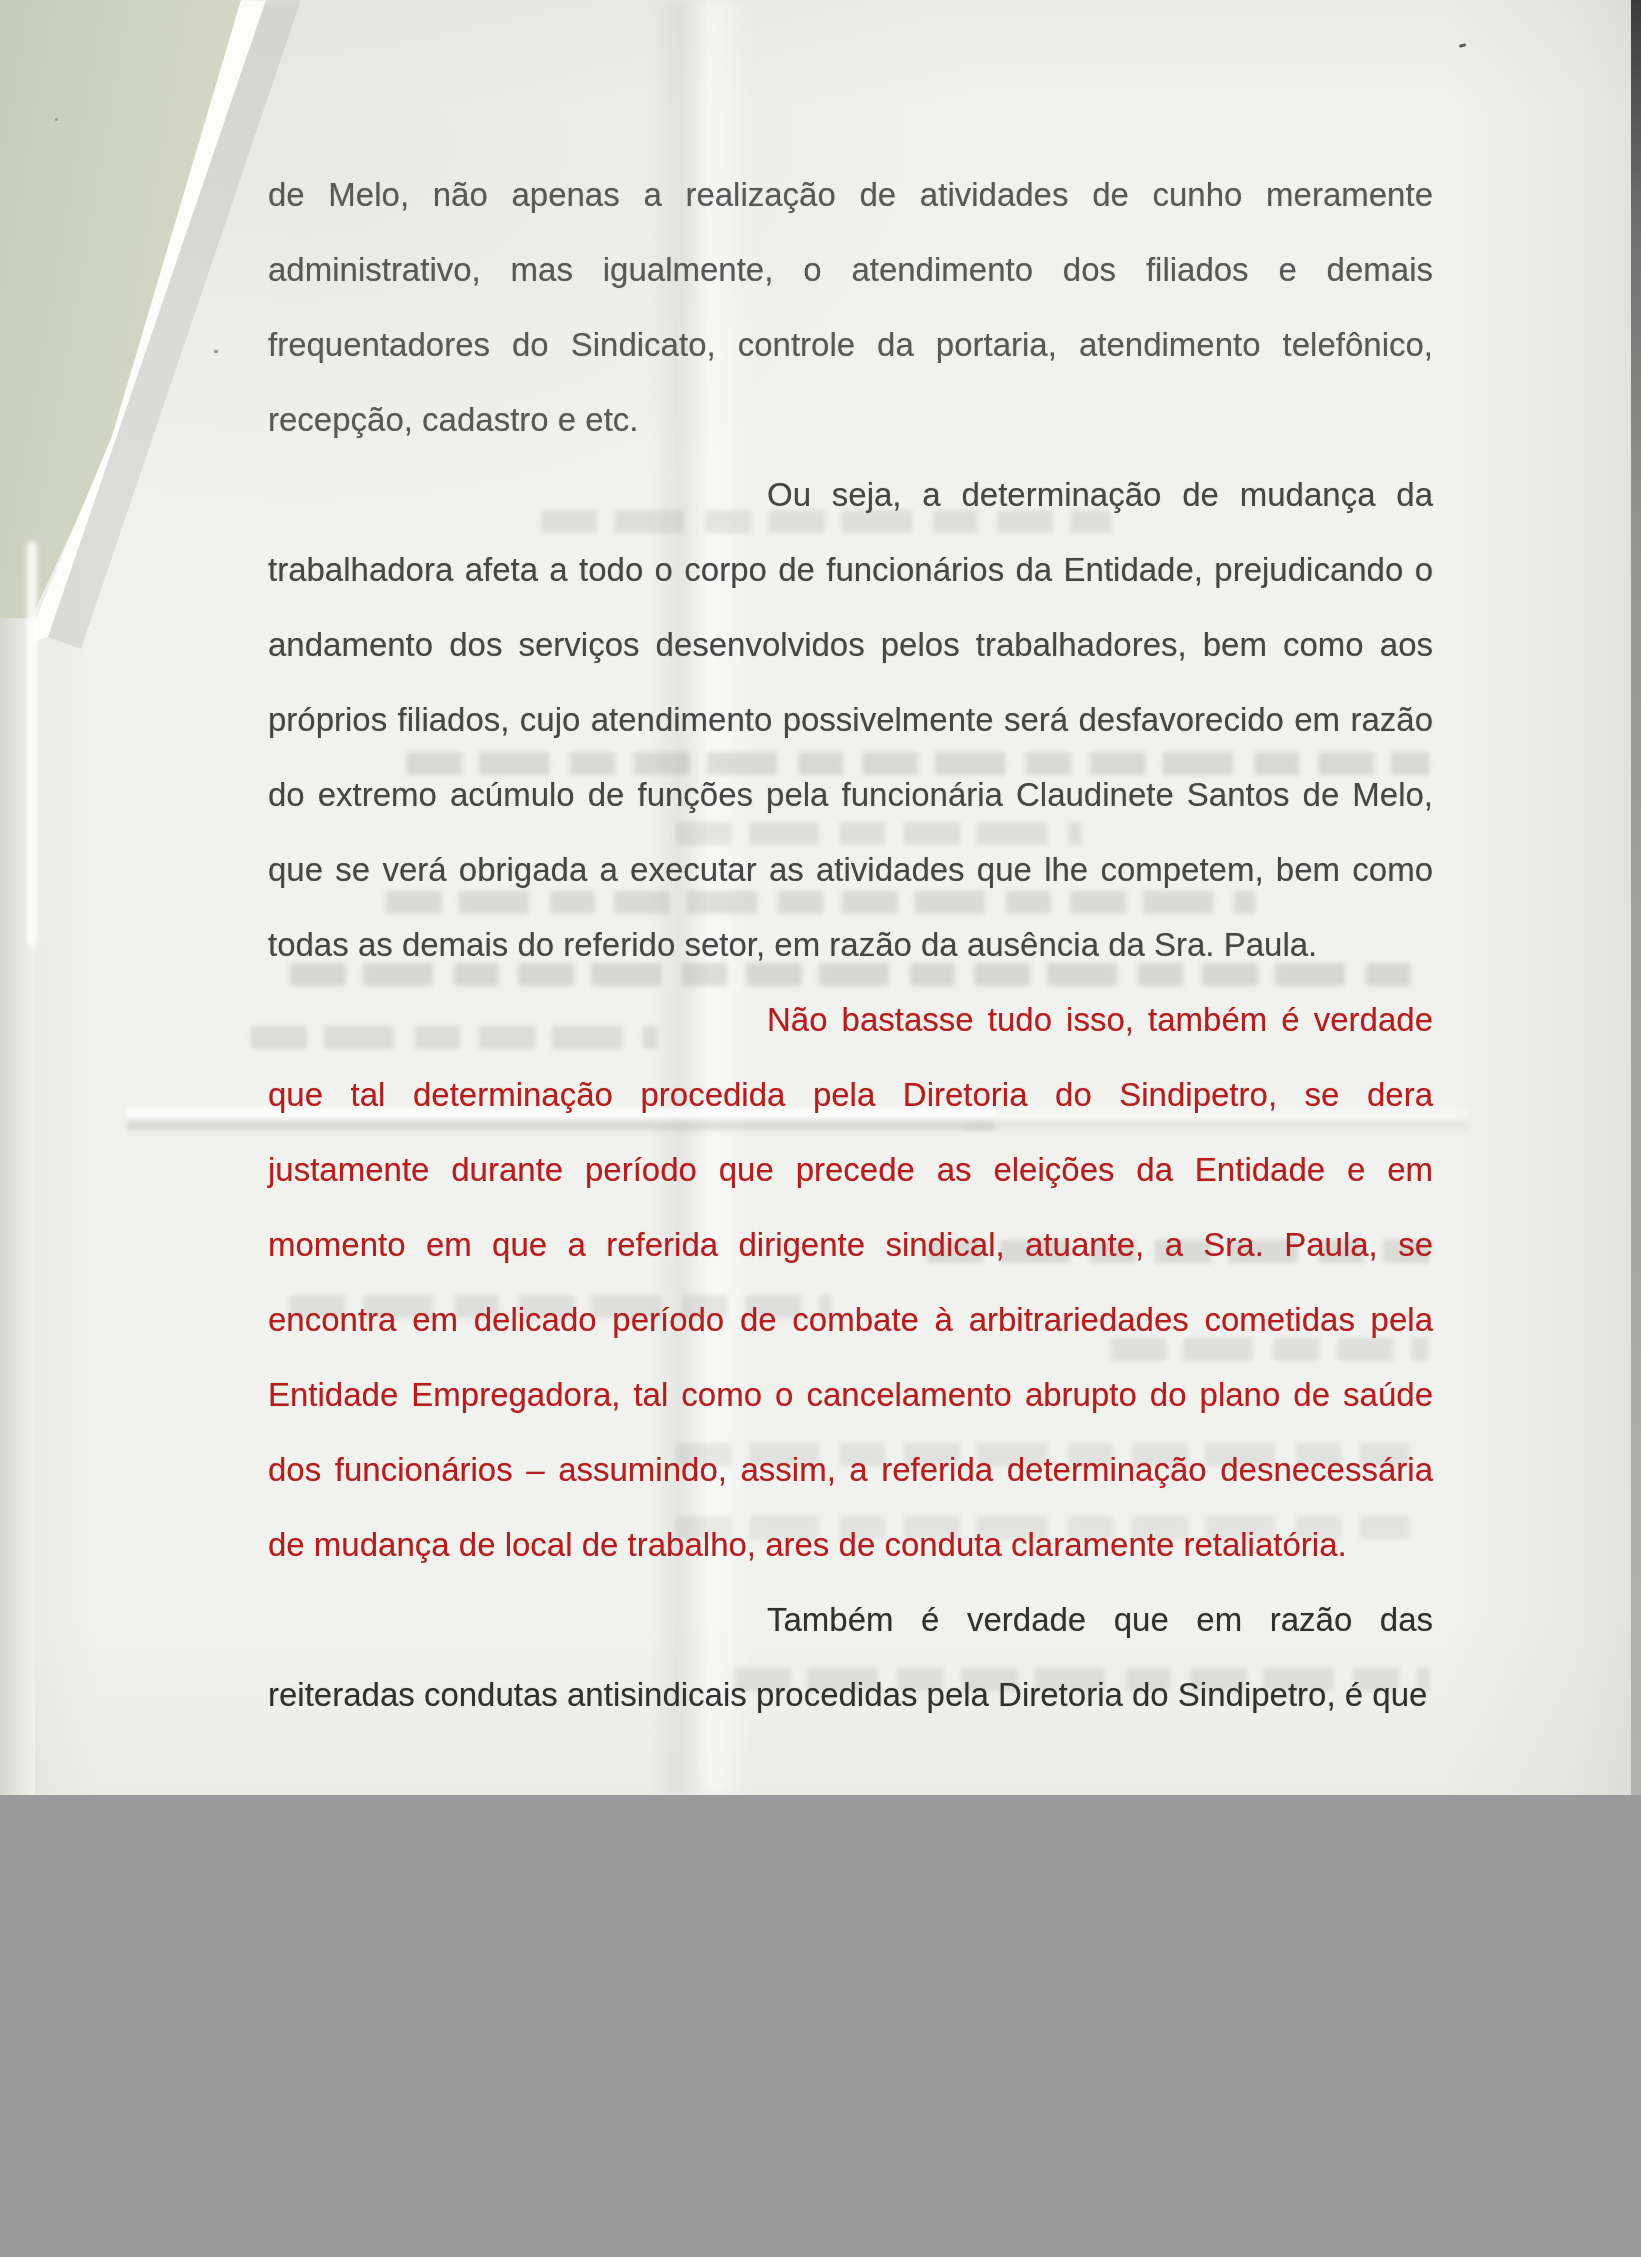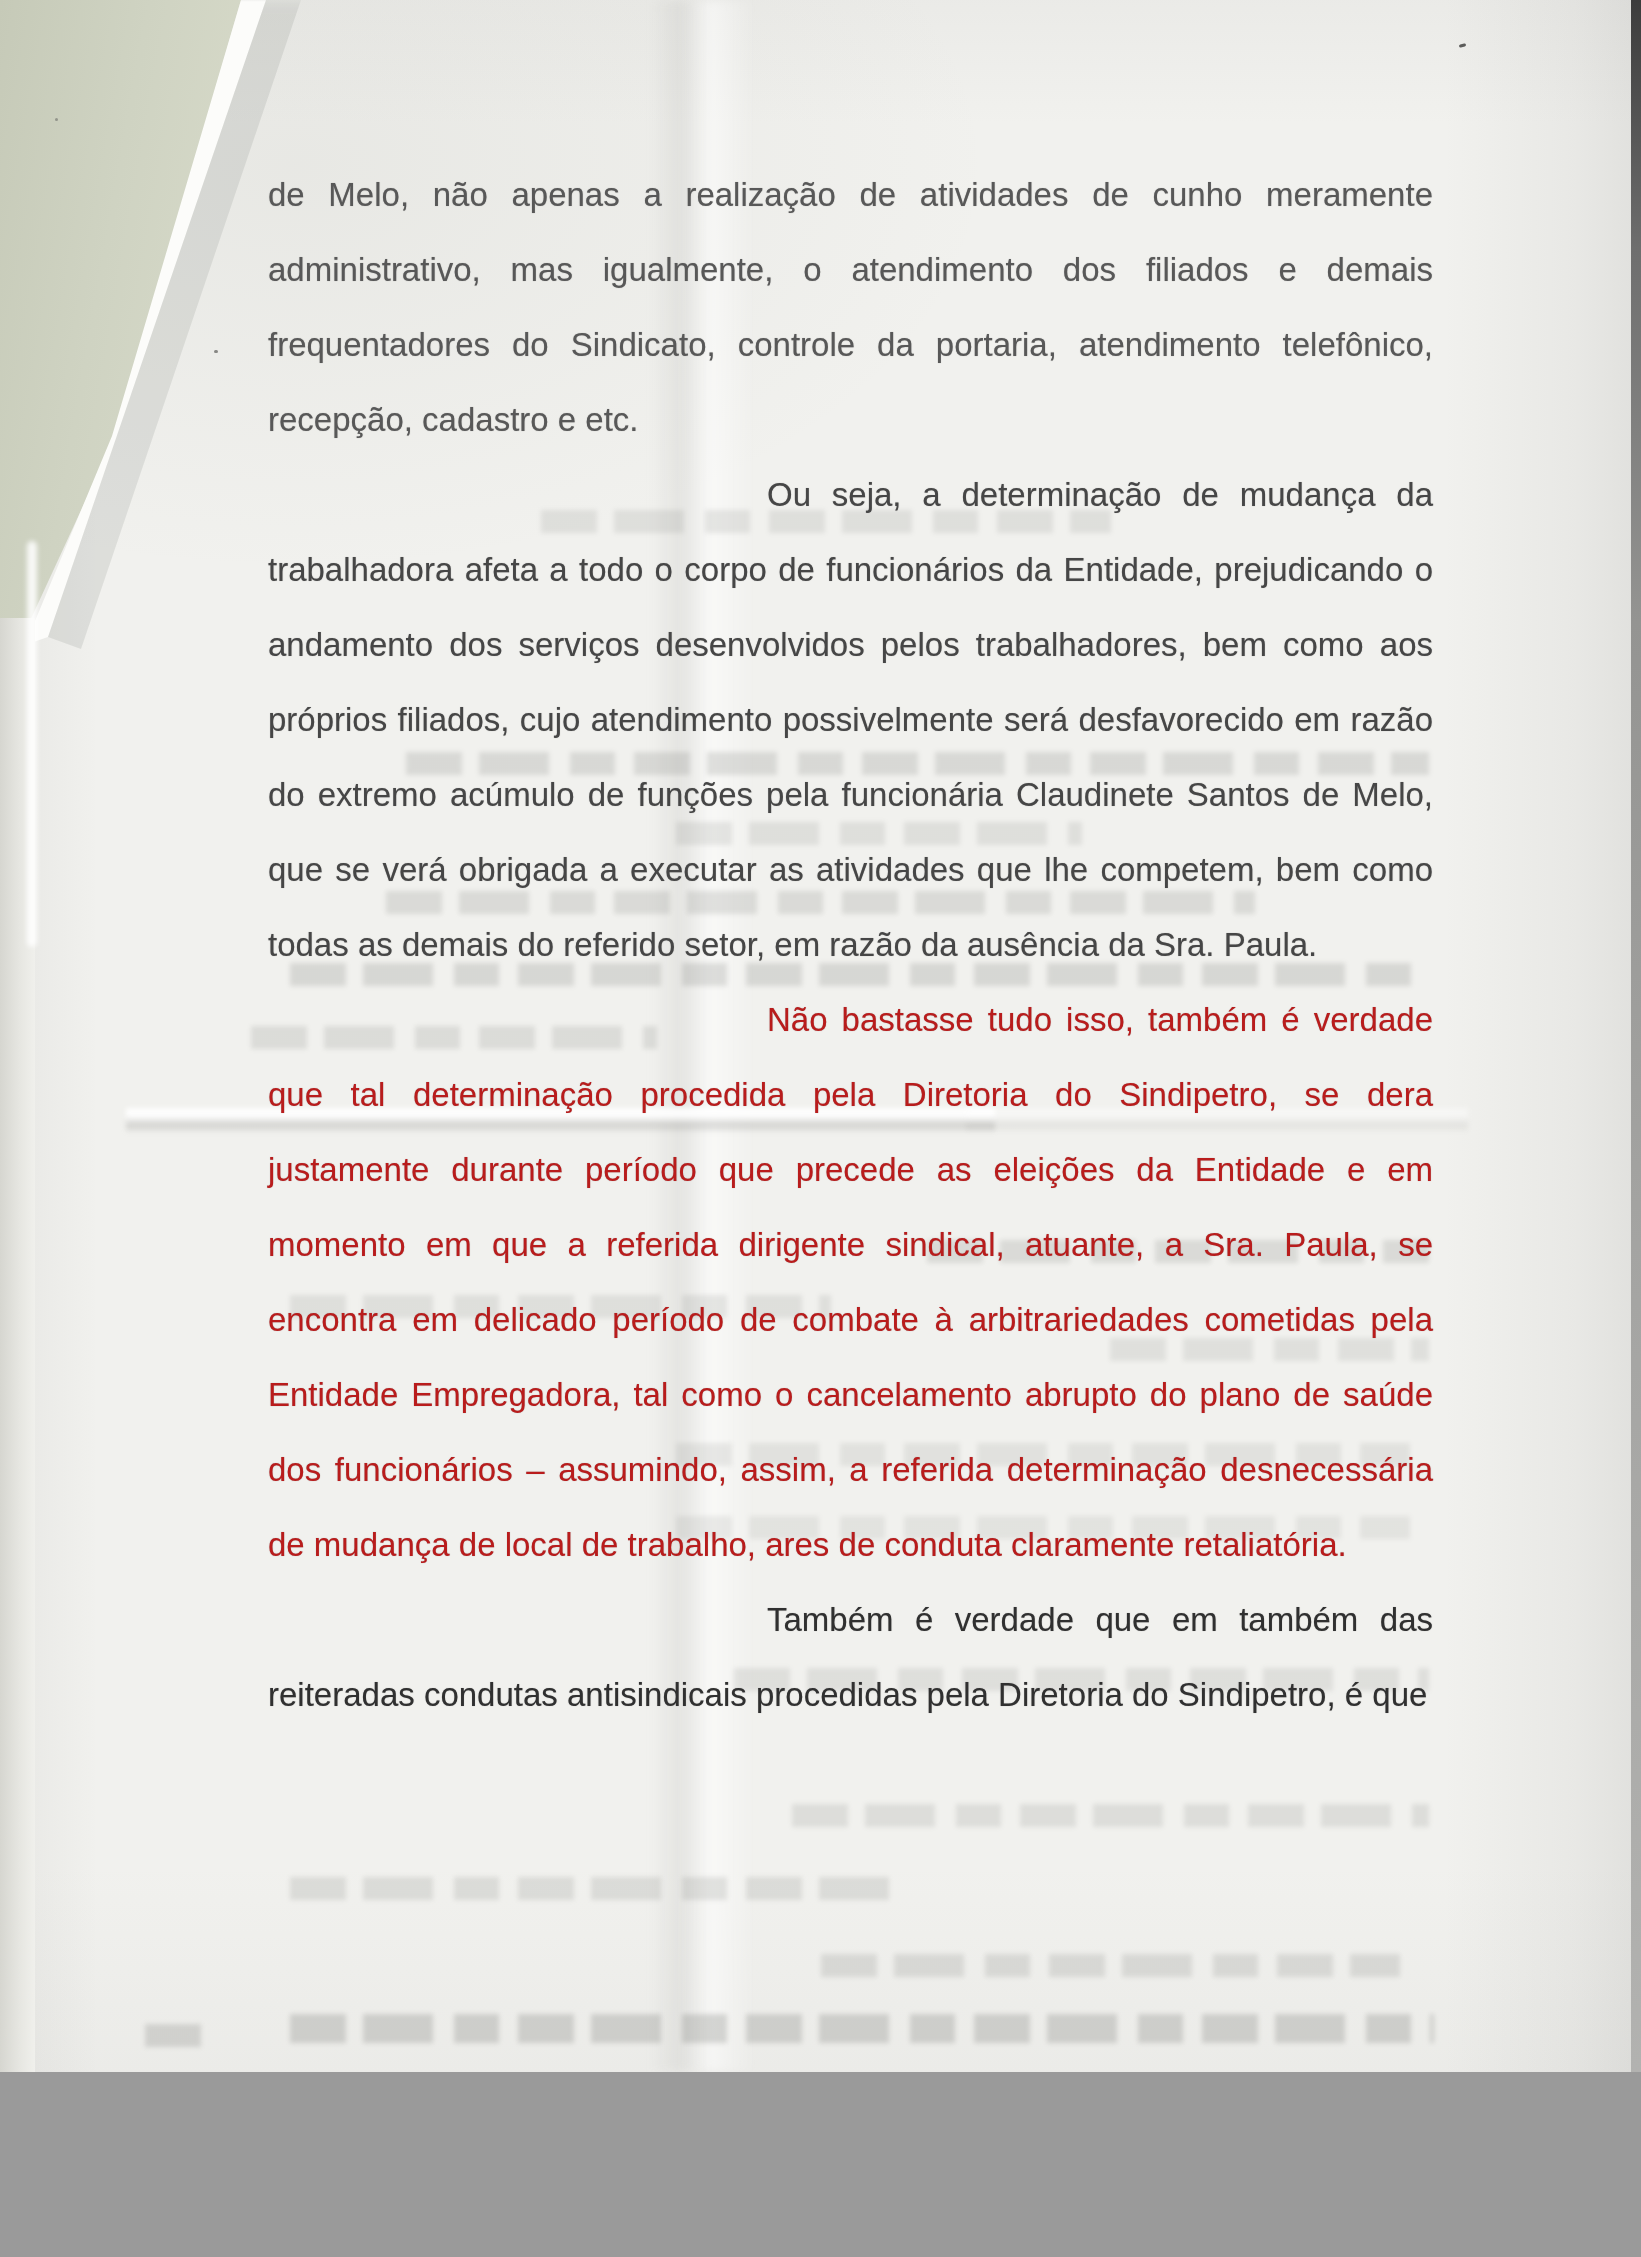--- a/index.html
+++ b/index.html
@@ -1,18 +1,18 @@
 <!DOCTYPE html>
 <html style="--page-bg: #f1f1ee; --scanner-bed: #cfd3c2; --text-ink: #333333; --bottom-bar: #0b0b0b;"><head>
 <meta charset="utf-8">
 <style>
   html,body{margin:0;padding:0;background:#9a9a9a;}
   .scan-page{
     position:relative;
-    width:1641px;height:2072px;
+    width:1641px;height:1795px;
     background:var(--page-bg,#f1f1ee);
     overflow:hidden;
     font-family:"Liberation Sans","DejaVu Sans",sans-serif;
   }
   
   .vignette{
     position:absolute;inset:0;pointer-events:none;
     background:
       radial-gradient(1159px 676px at 18% 8%, rgba(150,152,140,.10), transparent 60%),
       linear-gradient(90deg, rgba(140,140,136,.10) 0%, transparent 6%),
@@ -130,21 +130,21 @@
   <div class="ghost" style="left:792px;top:1804px;width:637px;opacity:.28"></div>
   <div class="ghost" style="left:290px;top:1877px;width:618px;opacity:.30"></div>
   <div class="ghost" style="left:821px;top:1954px;width:579px;opacity:.32"></div>
   <div class="ghost strong" style="left:290px;top:2014px;width:1144px;opacity:.45"></div>
   <div class="ghost" style="left:145px;top:2024px;width:58px;opacity:.40"></div>
 
   <div class="text-block">
     <p class="para p1">de Melo, não apenas a realização de atividades de cunho meramente administrativo, mas igualmente, o atendimento dos filiados e demais frequentadores do Sindicato, controle da portaria, atendimento telefônico, recepção, cadastro e etc.</p>
     <p class="para p2 indent">Ou seja, a determinação de mudança da trabalhadora afeta a todo o corpo de funcionários da Entidade, prejudicando o andamento dos serviços desenvolvidos pelos trabalhadores, bem como aos próprios filiados, cujo atendimento possivelmente será desfavorecido em razão do extremo acúmulo de funções pela funcionária Claudinete Santos de Melo, que se verá obrigada a executar as atividades que lhe competem, bem como todas as demais do referido setor, em razão da ausência da Sra. Paula.</p>
     <p class="para p4 indent">Não bastasse tudo isso, também é verdade que tal determinação procedida pela Diretoria do Sindipetro, se dera justamente durante período que precede as eleições da Entidade e em momento em que a referida dirigente sindical, atuante, a Sra. Paula, se encontra em delicado período de combate à arbitrariedades cometidas pela Entidade Empregadora, tal como o cancelamento abrupto do plano de saúde dos funcionários – assumindo, assim, a referida determinação desnecessária de mudança de local de trabalho, ares de conduta claramente retaliatória.</p>
-    <p class="para p5 indent">Também é verdade que em também das reiteradas condutas antisindicais procedidas pela Diretoria do Sindipetro, é que</p>
+    <p class="para p5 indent">Também é verdade que em razão das reiteradas condutas antisindicais procedidas pela Diretoria do Sindipetro, é que</p>
   </div>
 
   <div class="speck" style="left:1459px;top:44px;width:6.8px;height:2.9px;transform:rotate(-15deg)"></div>
   <div class="speck" style="left:375px;top:2184px;width:1.9px;height:13.5px;transform:rotate(18deg);opacity:.6"></div>
   <div class="speck" style="left:214px;top:350px;width:3.9px;height:2.9px;opacity:.7"></div>
   <div class="speck" style="left:55px;top:118px;width:2.9px;height:2.9px;opacity:.5"></div>
 
   <div class="bottom-left-page-corner"></div>
   <div class="bottom-scan-bar"></div>
 

